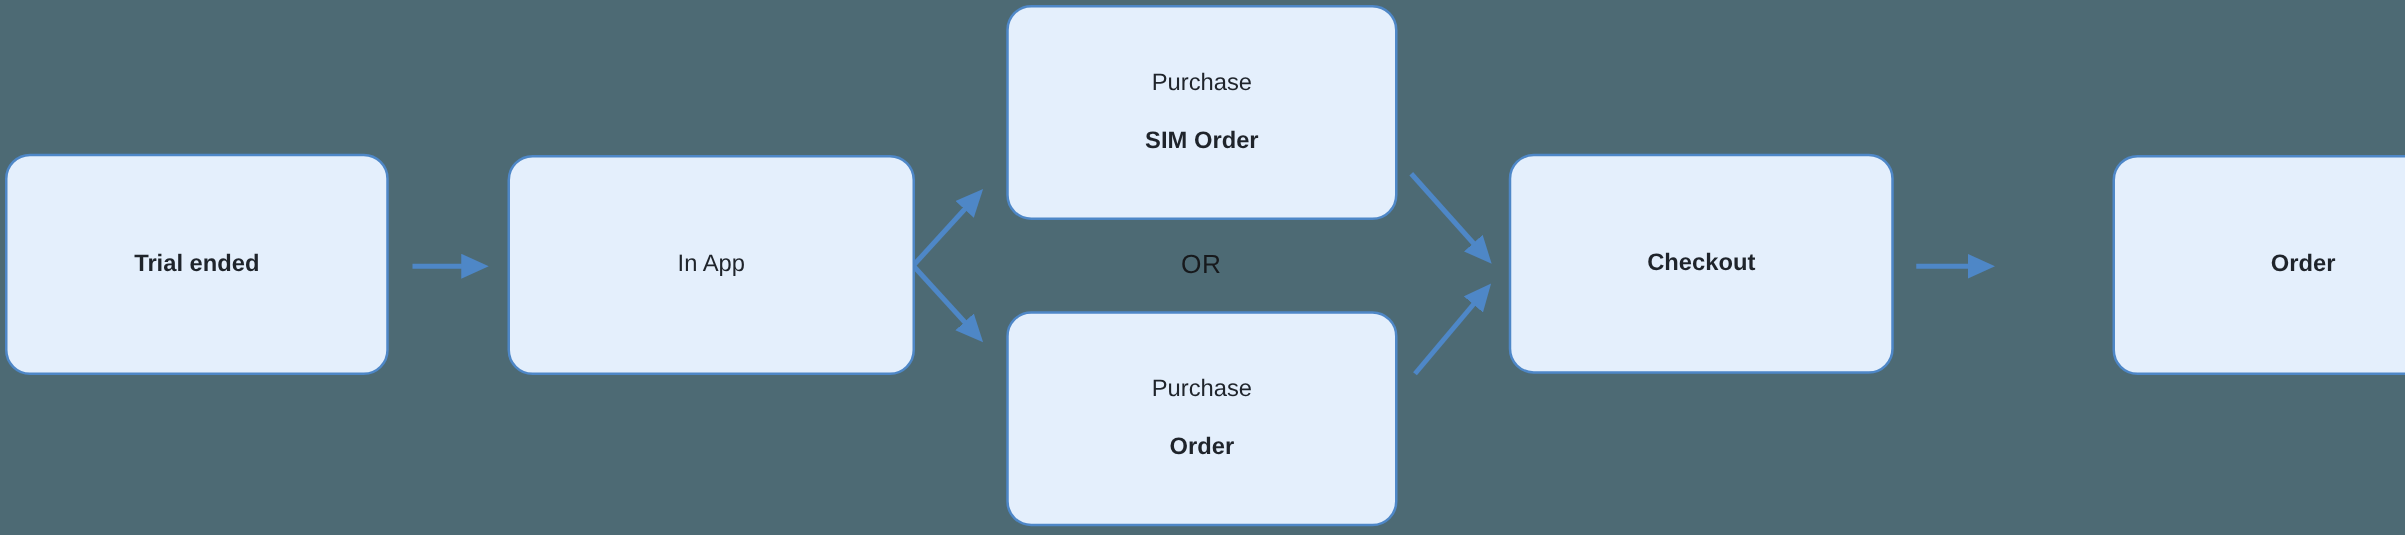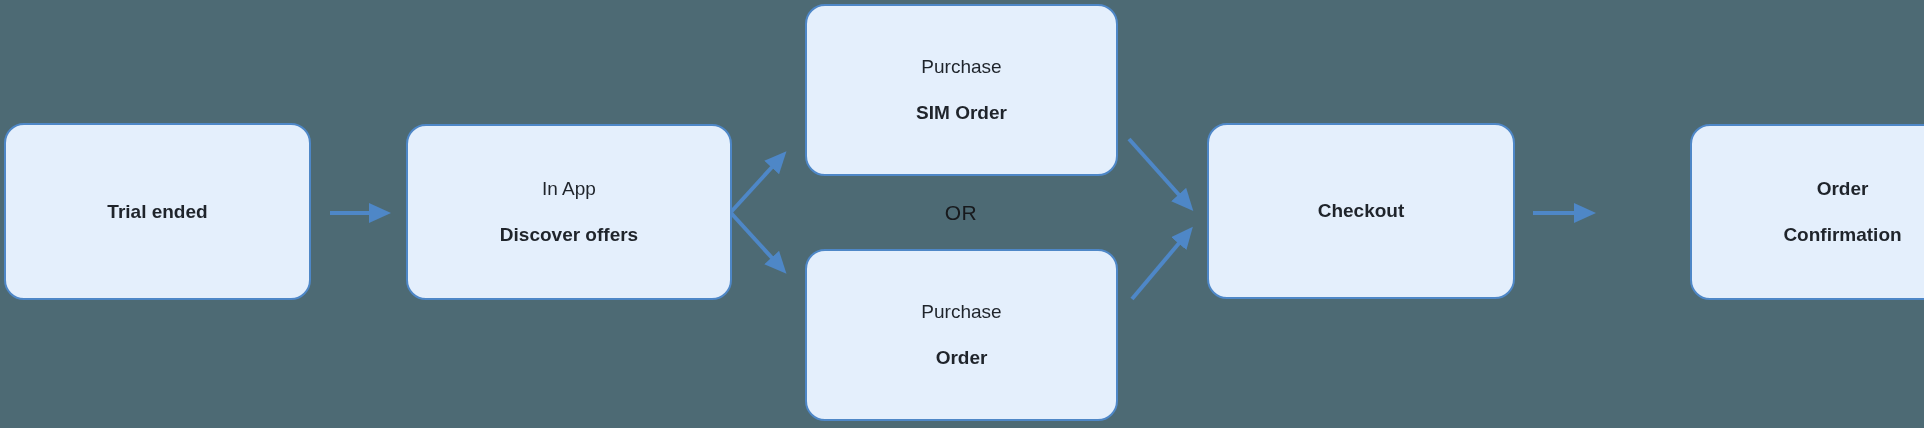--- a/index.html
+++ b/index.html
@@ -66,37 +66,35 @@
     <line class="edge" x1="1132" y1="299" x2="1180" y2="242" marker-end="url(#ah)"></line>
     <line class="edge" x1="1533" y1="213" x2="1576" y2="213" marker-end="url(#ah)"></line>
   </svg>
 
   <div class="node" id="n-trial">
     <div class="line bold">Trial ended</div>
   </div>
 
   <div class="node" id="n-inapp">
     <div class="line">In App</div>
-    <div class="line bold">Discover offers</div>
   </div>
 
   <div class="node" id="n-sim">
     <div class="line">Purchase</div>
     <div class="line bold">SIM Order</div>
   </div>
 
   <div class="or-label">OR</div>
 
   <div class="node" id="n-phone">
     <div class="line">Purchase</div>
     <div class="line bold">Order</div>
   </div>
 
   <div class="node" id="n-checkout">
     <div class="line bold">Checkout</div>
   </div>
 
   <div class="node" id="n-order">
     <div class="line bold">Order</div>
-    <div class="line bold">Confirmation</div>
   </div>
 
 </div>
 
 </body></html>

